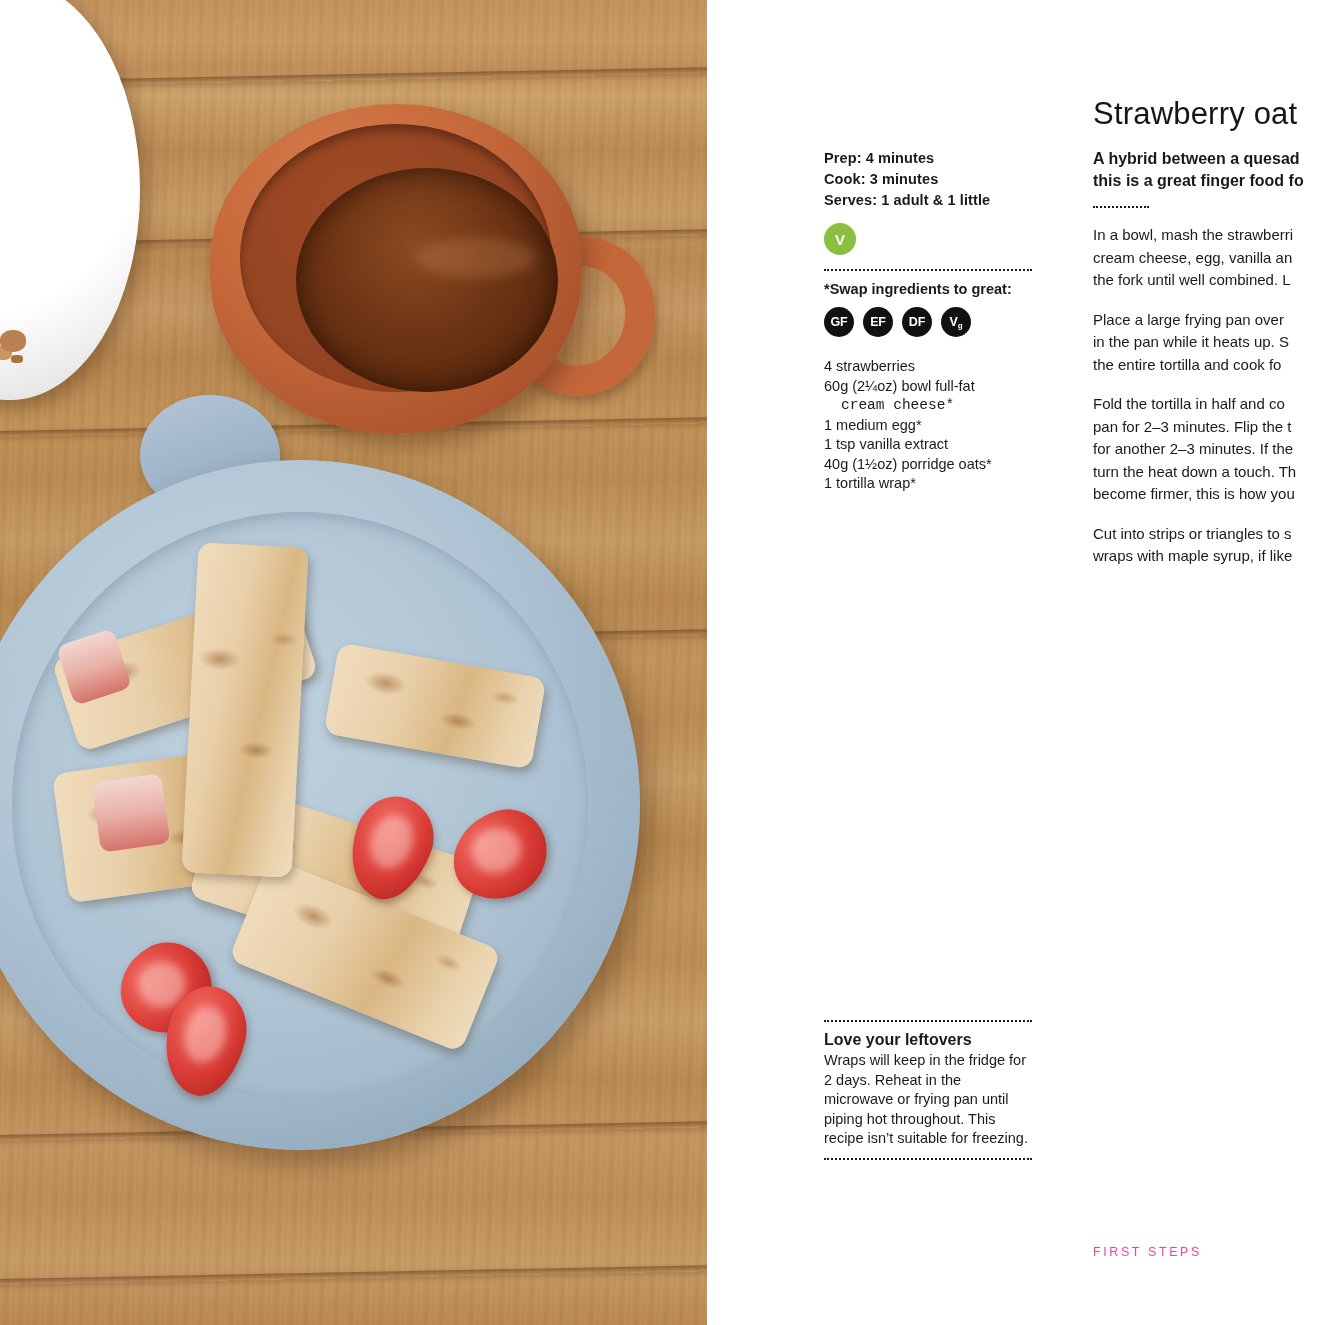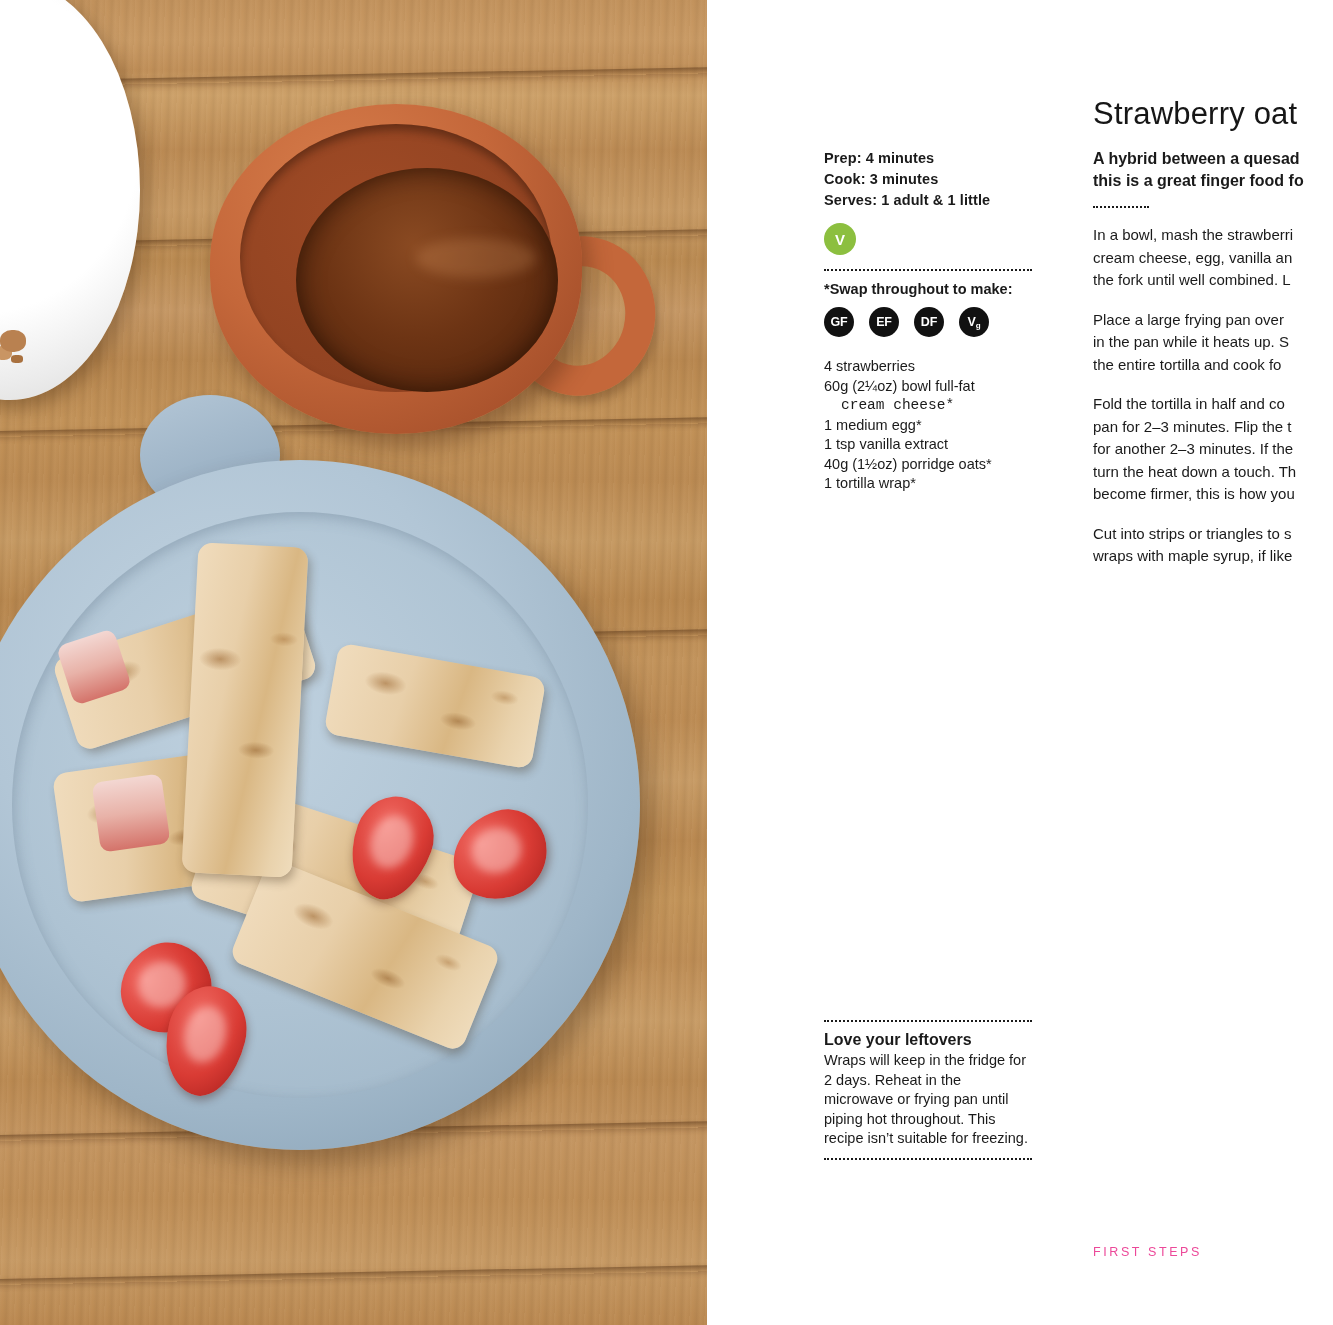--- a/index.html
+++ b/index.html
@@ -269,21 +269,21 @@
   .dotted {
     margin: 14px 0 10px 0;
     border-top: 2.2px dotted #1a1a1a;
     width: 208px;
   }
   .swap-title {
     font-size: 14.5px;
     font-weight: bold;
     margin-bottom: 10px;
   }
-  .badges { display: flex; gap: 15px; }
+  .badges { display: flex; gap: 9px; }
   .badge {
     width: 30px;
     height: 30px;
     border-radius: 50%;
     background: #111111;
     color: #ffffff;
     font-size: 12.5px;
     font-weight: bold;
     display: flex;
     align-items: center;
@@ -422,21 +422,21 @@
       <div class="meta">
         <div>Prep: 4 minutes</div>
         <div>Cook: 3 minutes</div>
         <div>Serves: 1 adult &amp; 1 little</div>
       </div>
 
       <div class="v-badge">V</div>
 
       <div class="dotted"></div>
 
-      <div class="swap-title">*Swap throughout to make:</div>
+      <div class="swap-title">*Swap ingredients to great:</div>
       <div class="badges">
         <div class="badge">GF</div>
         <div class="badge">EF</div>
         <div class="badge">DF</div>
         <div class="badge">V<sub>g</sub></div>
       </div>
 
       <div class="ingredients">
         <div>4 strawberries</div>
         <div>60g (2¼oz) bowl full-fat</div>

